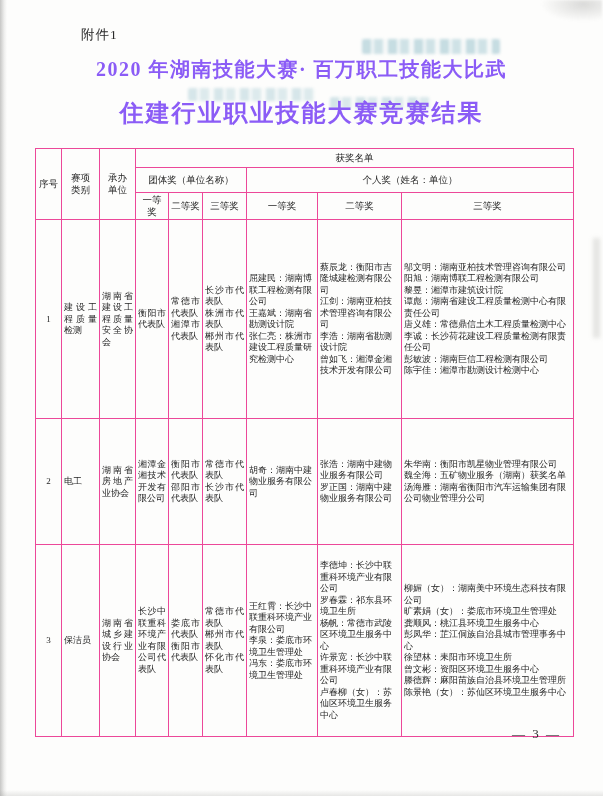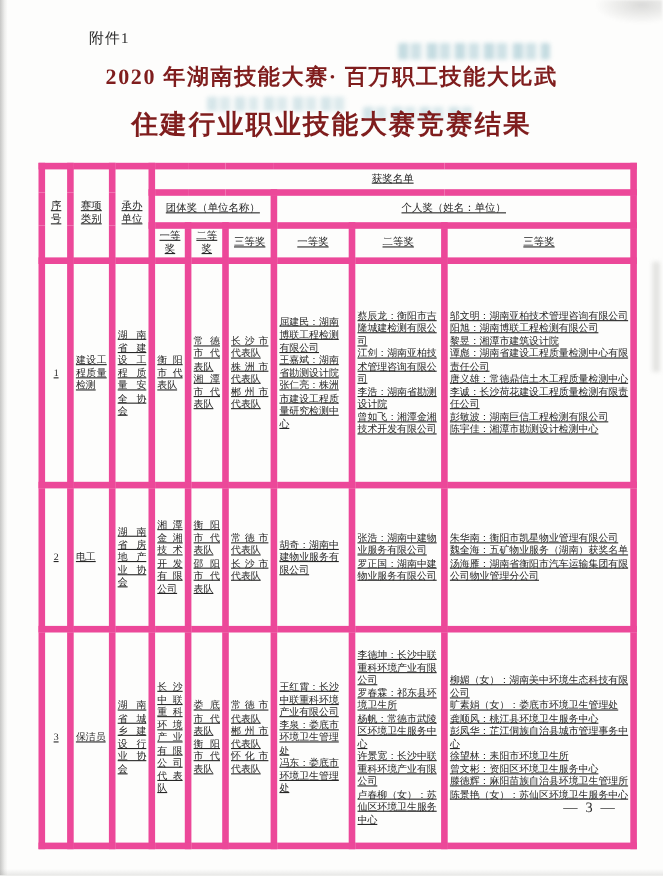--- a/index.html
+++ b/index.html
@@ -24,38 +24,37 @@
   .bleed{position:absolute;filter:blur(1.8px);opacity:.5;border-radius:2px;
     background:repeating-linear-gradient(90deg,
       rgba(52,134,156,.55) 0 9px, rgba(52,134,156,.10) 9px 12px,
       rgba(52,134,156,.45) 12px 21px, rgba(52,134,156,.05) 21px 26px);}
   .bleed.m1{left:362px;top:39px;width:138px;height:15px;}
   .bleed.m2{left:188px;top:88px;width:128px;height:13px;opacity:.35;}
   .bleed.m3{left:330px;top:97px;width:100px;height:12px;opacity:.38;}
 
   
   .attachment{position:absolute;left:45px;top:26px;font-size:13.5px;letter-spacing:1px;padding-left:36px;}
-  .title{position:absolute;left:0;right:0;text-align:center;font-weight:bold;color:#7f1d1d;}
+  .title{position:absolute;left:0;right:0;text-align:center;font-weight:bold;color:#8b5cf6;}
   .title.l1{top:56px;font-size:20px;letter-spacing:1.5px;}
   .title.l2{top:97px;font-size:24px;letter-spacing:2px;}
 
   
   table.results{
     position:absolute;left:35px;top:148px;width:538px;
     border-collapse:collapse;table-layout:fixed;
     font-size:9px;line-height:1.28;color:#262626;
   }
   table.results th,table.results td{
-    border:6px solid #ec4899;
+    border:1px solid #ec4899;
     padding:1px 2px;
     vertical-align:middle;
     white-space:pre-line;
     overflow:hidden;
     font-weight:normal;
-    text-decoration:underline;
   }
   table.results th{text-align:center;font-size:9.5px;}
   tr.h1 th{height:16px;}
   tr.h2 th{height:22px;}
   tr.h3 th{height:17px;}
   td.center{text-align:center;}
   td.jst{text-align:justify;text-justify:inter-ideograph;}
   td.ind{text-align:left;}
   tr.r1 td{height:196px;}
   tr.r2 td{height:123px;}

